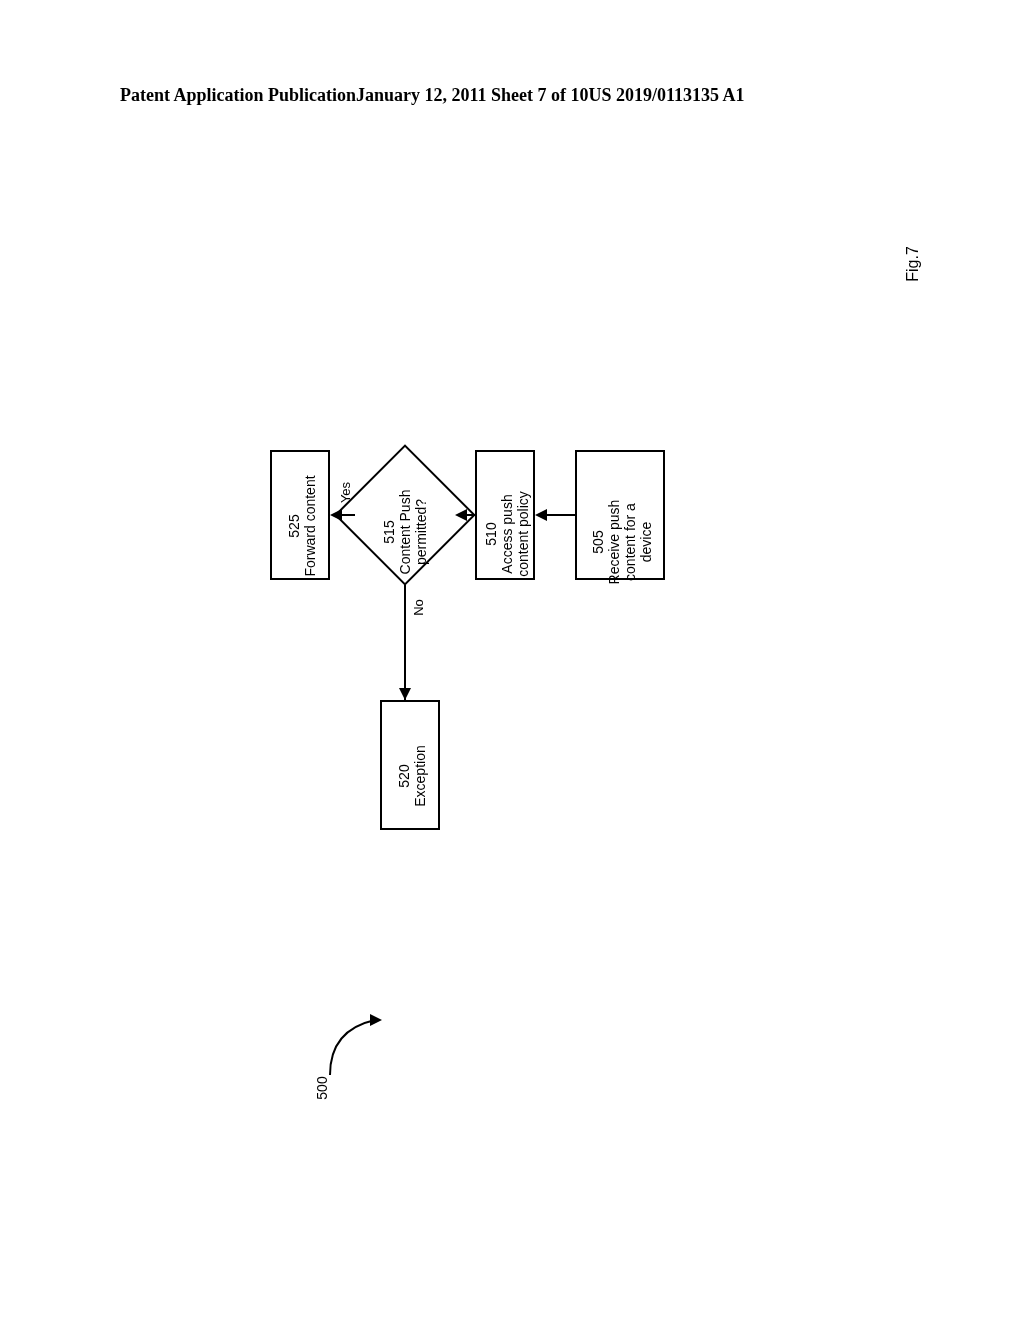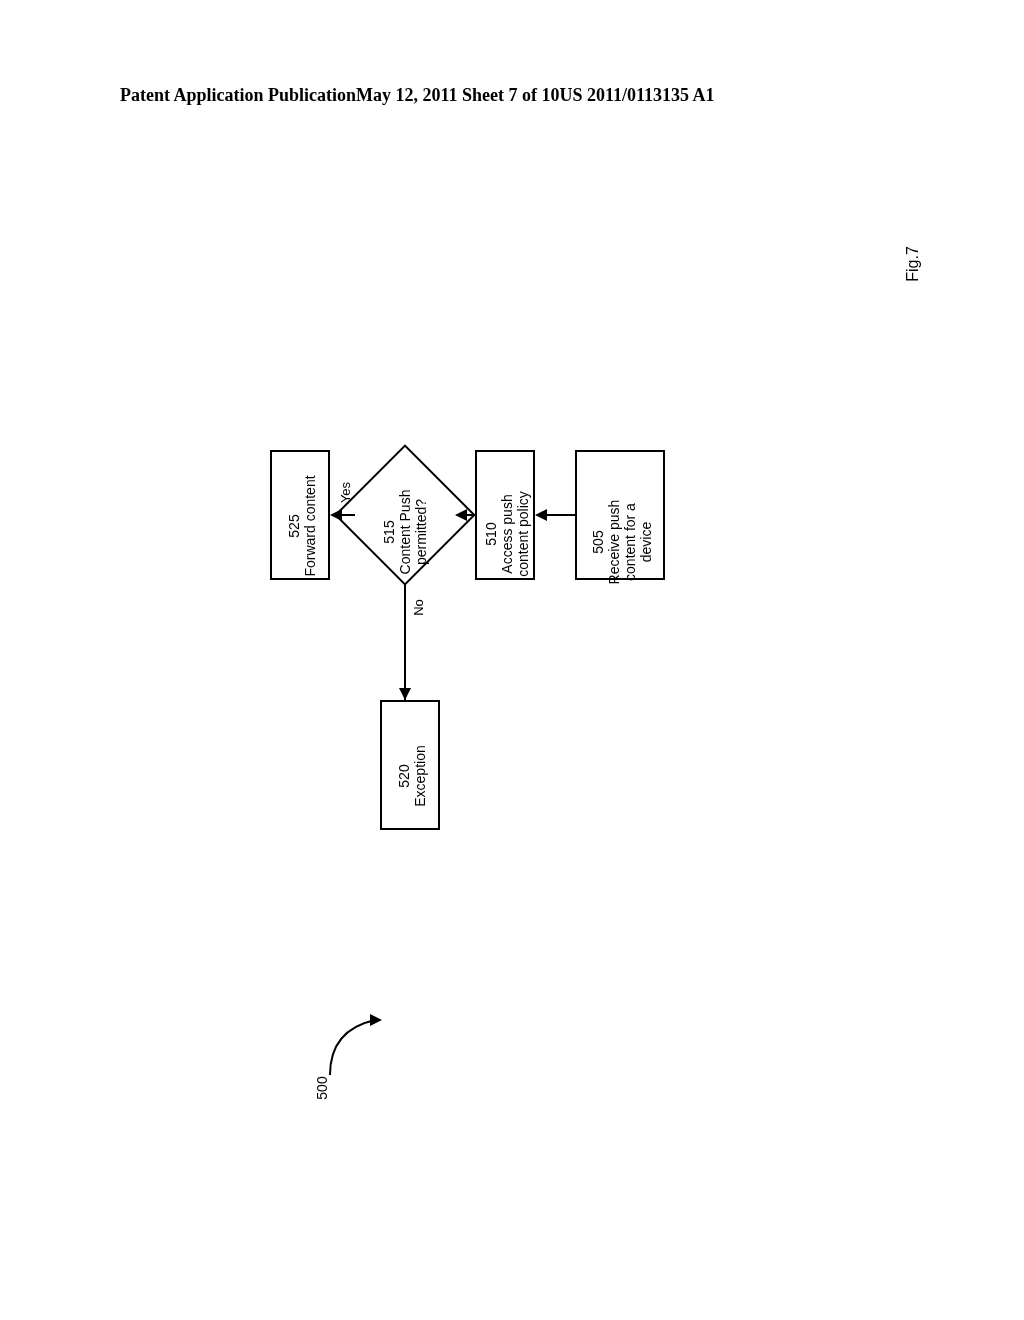--- a/index.html
+++ b/index.html
@@ -202,22 +202,22 @@
       position: absolute;
       top: 1010px;
       left: 320px;
     }
   </style>
 </head>
 <body>
 
 <div class="header">
   <span>Patent Application Publication</span>
-  <span>May 12, 2011  Sheet 7 of 10</span>
-  <span>US 2011/0113135 A1</span>
+  <span>January 12, 2011  Sheet 7 of 10</span>
+  <span>US 2019/0113135 A1</span>
 </div>
 
 <div class="flowchart-container">
 
   <div class="box box-505">
     <div class="rotated-text">
       <span>505</span><br>
       <span>Receive push</span><br>
       <span>content for a</span><br>
       <span>device</span>

